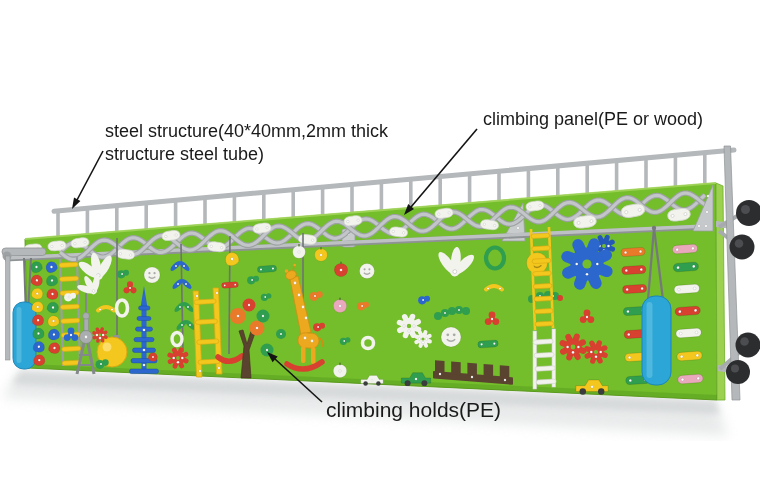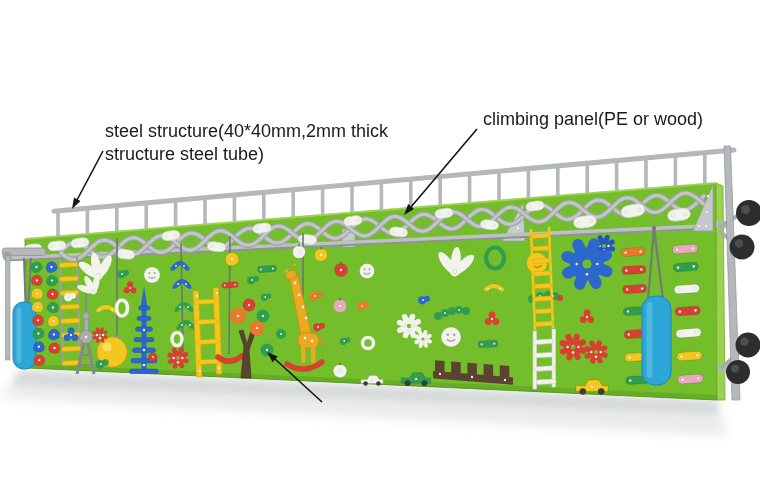--- a/index.html
+++ b/index.html
@@ -605,13 +605,14 @@
     <line class="arrow" x1="322" y1="402" x2="275" y2="359"></line>
     <polygon class="ahead" points="267,352 277.7,356.6 272.6,362.2"></polygon>
   </g>
 </svg>
 
 <div class="lbl" id="lbl-steel" style="left:105px;top:120px">
   <span>steel structure(40*40mm,2mm thick</span>
   <span>structure steel tube)</span>
 </div>
 <div class="lbl" id="lbl-panel" style="left:483px;top:108px">climbing panel(PE or wood)</div>
+<div class="lbl" id="lbl-holds" style="left:326px;top:398px">climbing holds(PE)</div>
 </div>
 
 </body></html>

